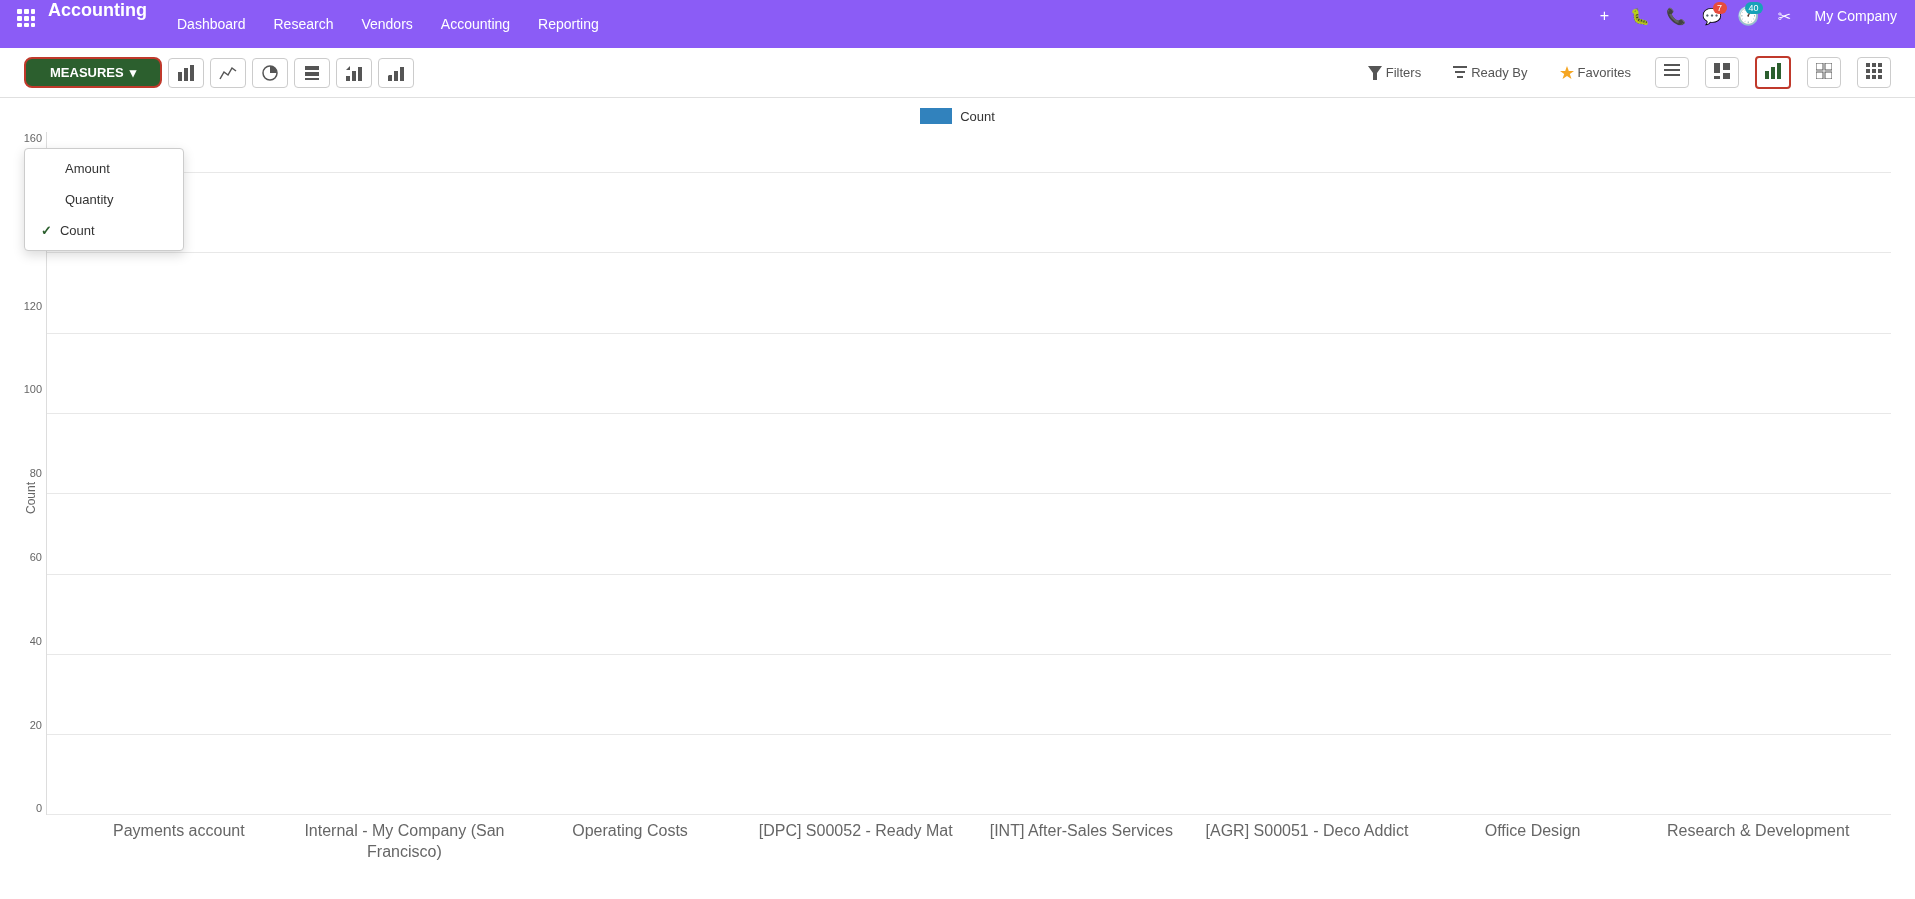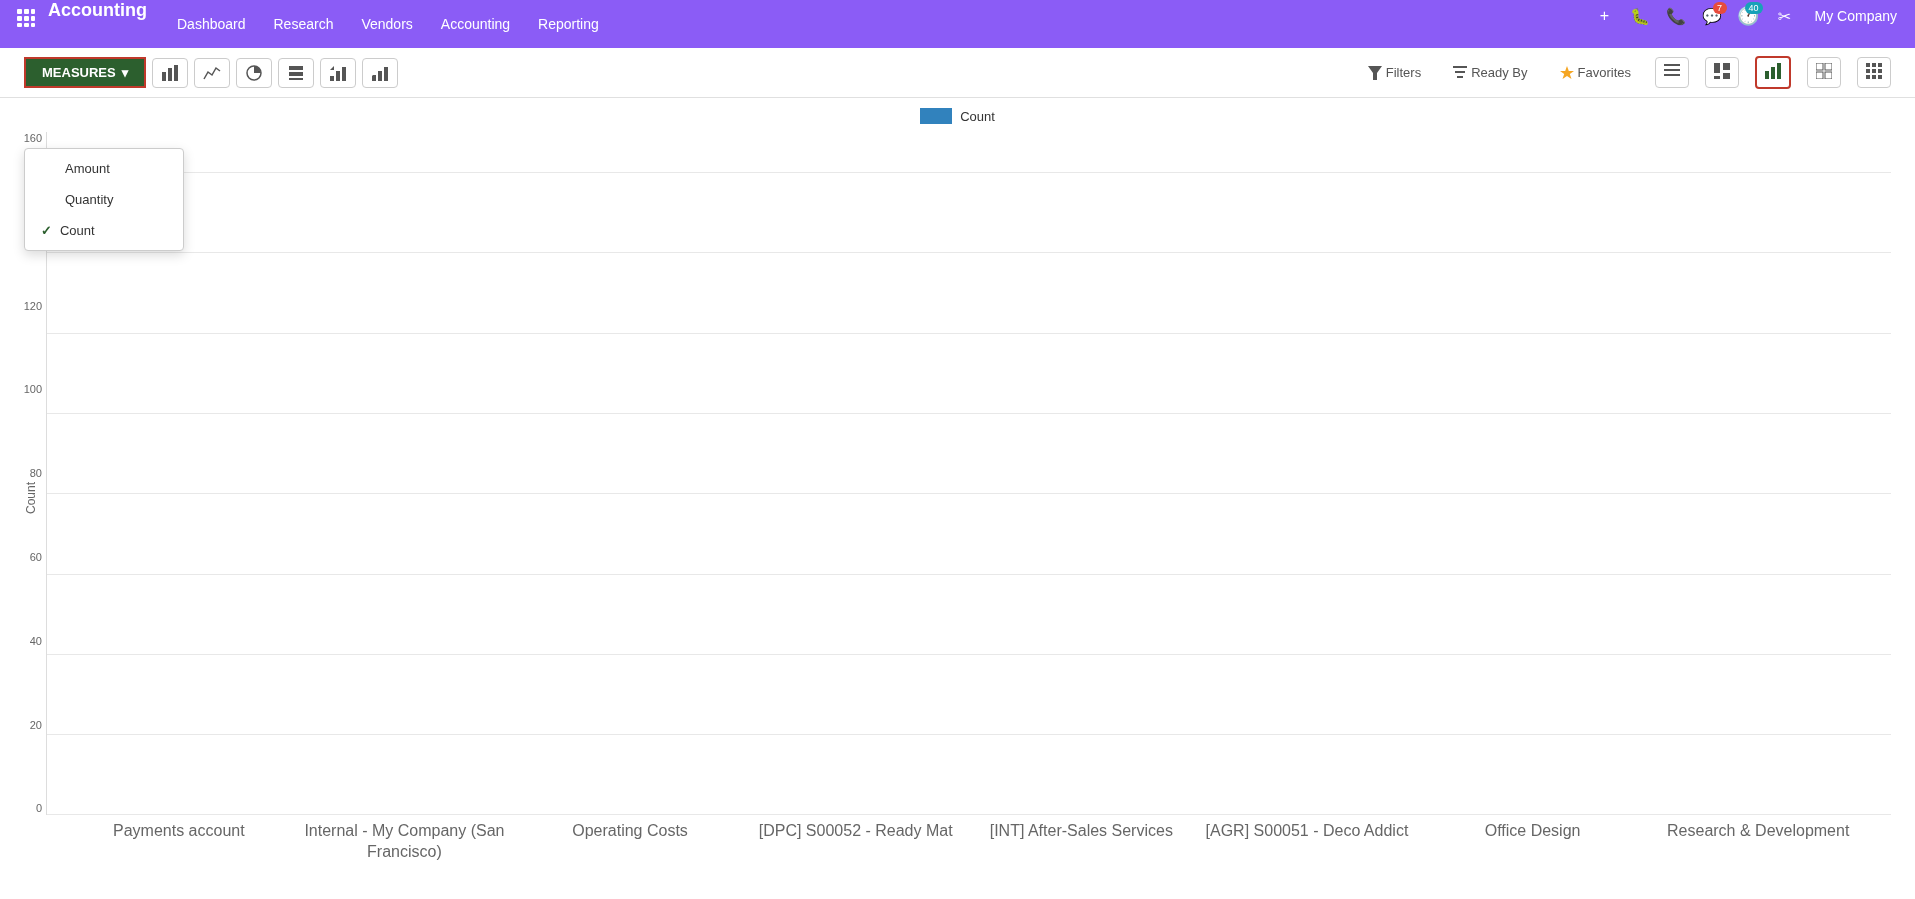--- a/index.html
+++ b/index.html
@@ -82,22 +82,22 @@
     .toolbar {
       padding: 8px 24px;
       display: flex; align-items: center; justify-content: space-between;
       border-bottom: 1px solid #e0e0e0;
     }
     .toolbar-left { display: flex; align-items: center; gap: 6px; }
     .toolbar-right { display: flex; align-items: center; gap: 16px; }
 
     .measures-btn {
       background: #2c5f2e; color: #fff;
-      border: 2px solid #c0392b; border-radius: 0;
-      padding: 6px 16px; cursor: pointer; font-size: 13px; font-weight: 600;
+      border: 2px solid #c0392b; border-radius: 8px;
+      padding: 6px 24px; cursor: pointer; font-size: 13px; font-weight: 600;
       display: flex; align-items: center; gap: 6px;
     }
 
     .chart-type-btn {
       background: none; border: 1px solid #ccc; border-radius: 4px;
       padding: 5px 8px; cursor: pointer; color: #555; font-size: 16px;
       display: flex; align-items: center;
     }
 
     .filter-btn {

